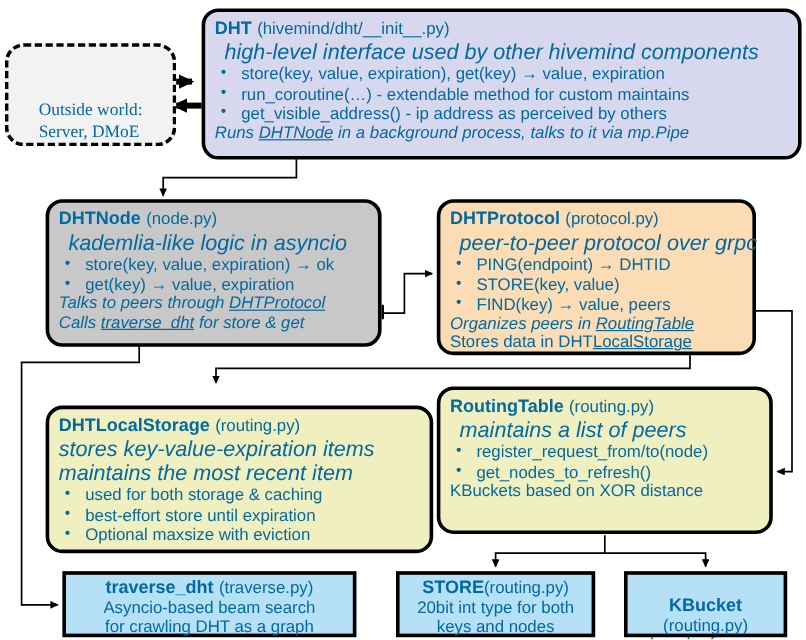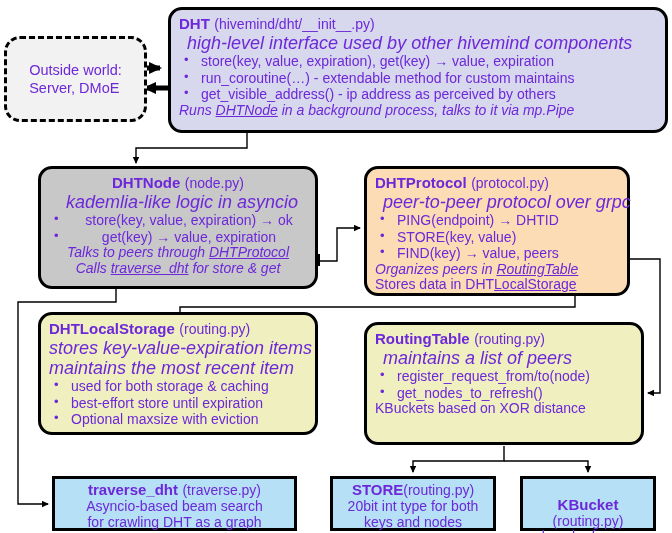--- a/index.html
+++ b/index.html
@@ -10,21 +10,21 @@
   #canvas{
     position:relative;
     width:672px;height:533px;
     overflow:hidden;
     background:#ffffff;
   }
   .box{
     position:absolute;
     box-sizing:border-box;
     border:3px solid #000;
-    color:#6d28d9;
+    color:#0369a1;
     line-height:1.12;
   }
   .rounded{border-radius:14px;}
   .dashed{
     border:3px dashed #000;
     background:#f2f2f2;
   }
   .sq{border:3px solid #000;border-radius:0;}
   .u{text-decoration:underline;}
 
@@ -49,40 +49,40 @@
     position:absolute;left:5px;top:-1px;
     font-size:13px;
   }
   .pad{padding:5px 8px 4px 8px;}
   .row{white-space:nowrap;}
   .ctr{text-align:center;}
 
   
   #outside-world{
     left:4px;top:36px;width:143px;height:86px;
-    display:flex;align-items:center;justify-content:center;
+    display:flex;align-items:flex-end;justify-content:center;
     border-radius:16px;
+    font-family:Liberation Serif, serif;
   }
   #outside-world .txt{font-size:14.5px;line-height:1.25;text-align:left;}
 
   #dht-box{
     left:168px;top:7px;width:500px;height:126px;
     background:#d7d8ee;
   }
   #dhtnode-box{
     left:38px;top:166px;width:280px;height:123px;
     background:#c8c8c8;
-    text-align:center;
   }
   #dhtprotocol-box{
     left:364px;top:166px;width:266px;height:130px;
     background:#fbdcb4;
   }
   #dhtlocalstorage-box{
-    left:38px;top:312px;width:280px;height:123px;
+    left:38px;top:338px;width:323px;height:123px;
     background:#efefc0;
   }
   #routingtable-box{
     left:364px;top:322px;width:280px;height:123px;
     background:#efefc0;
   }
   #traverse-box{
     left:52px;top:476px;width:245px;height:55px;
     background:#b5e0f5;
   }

